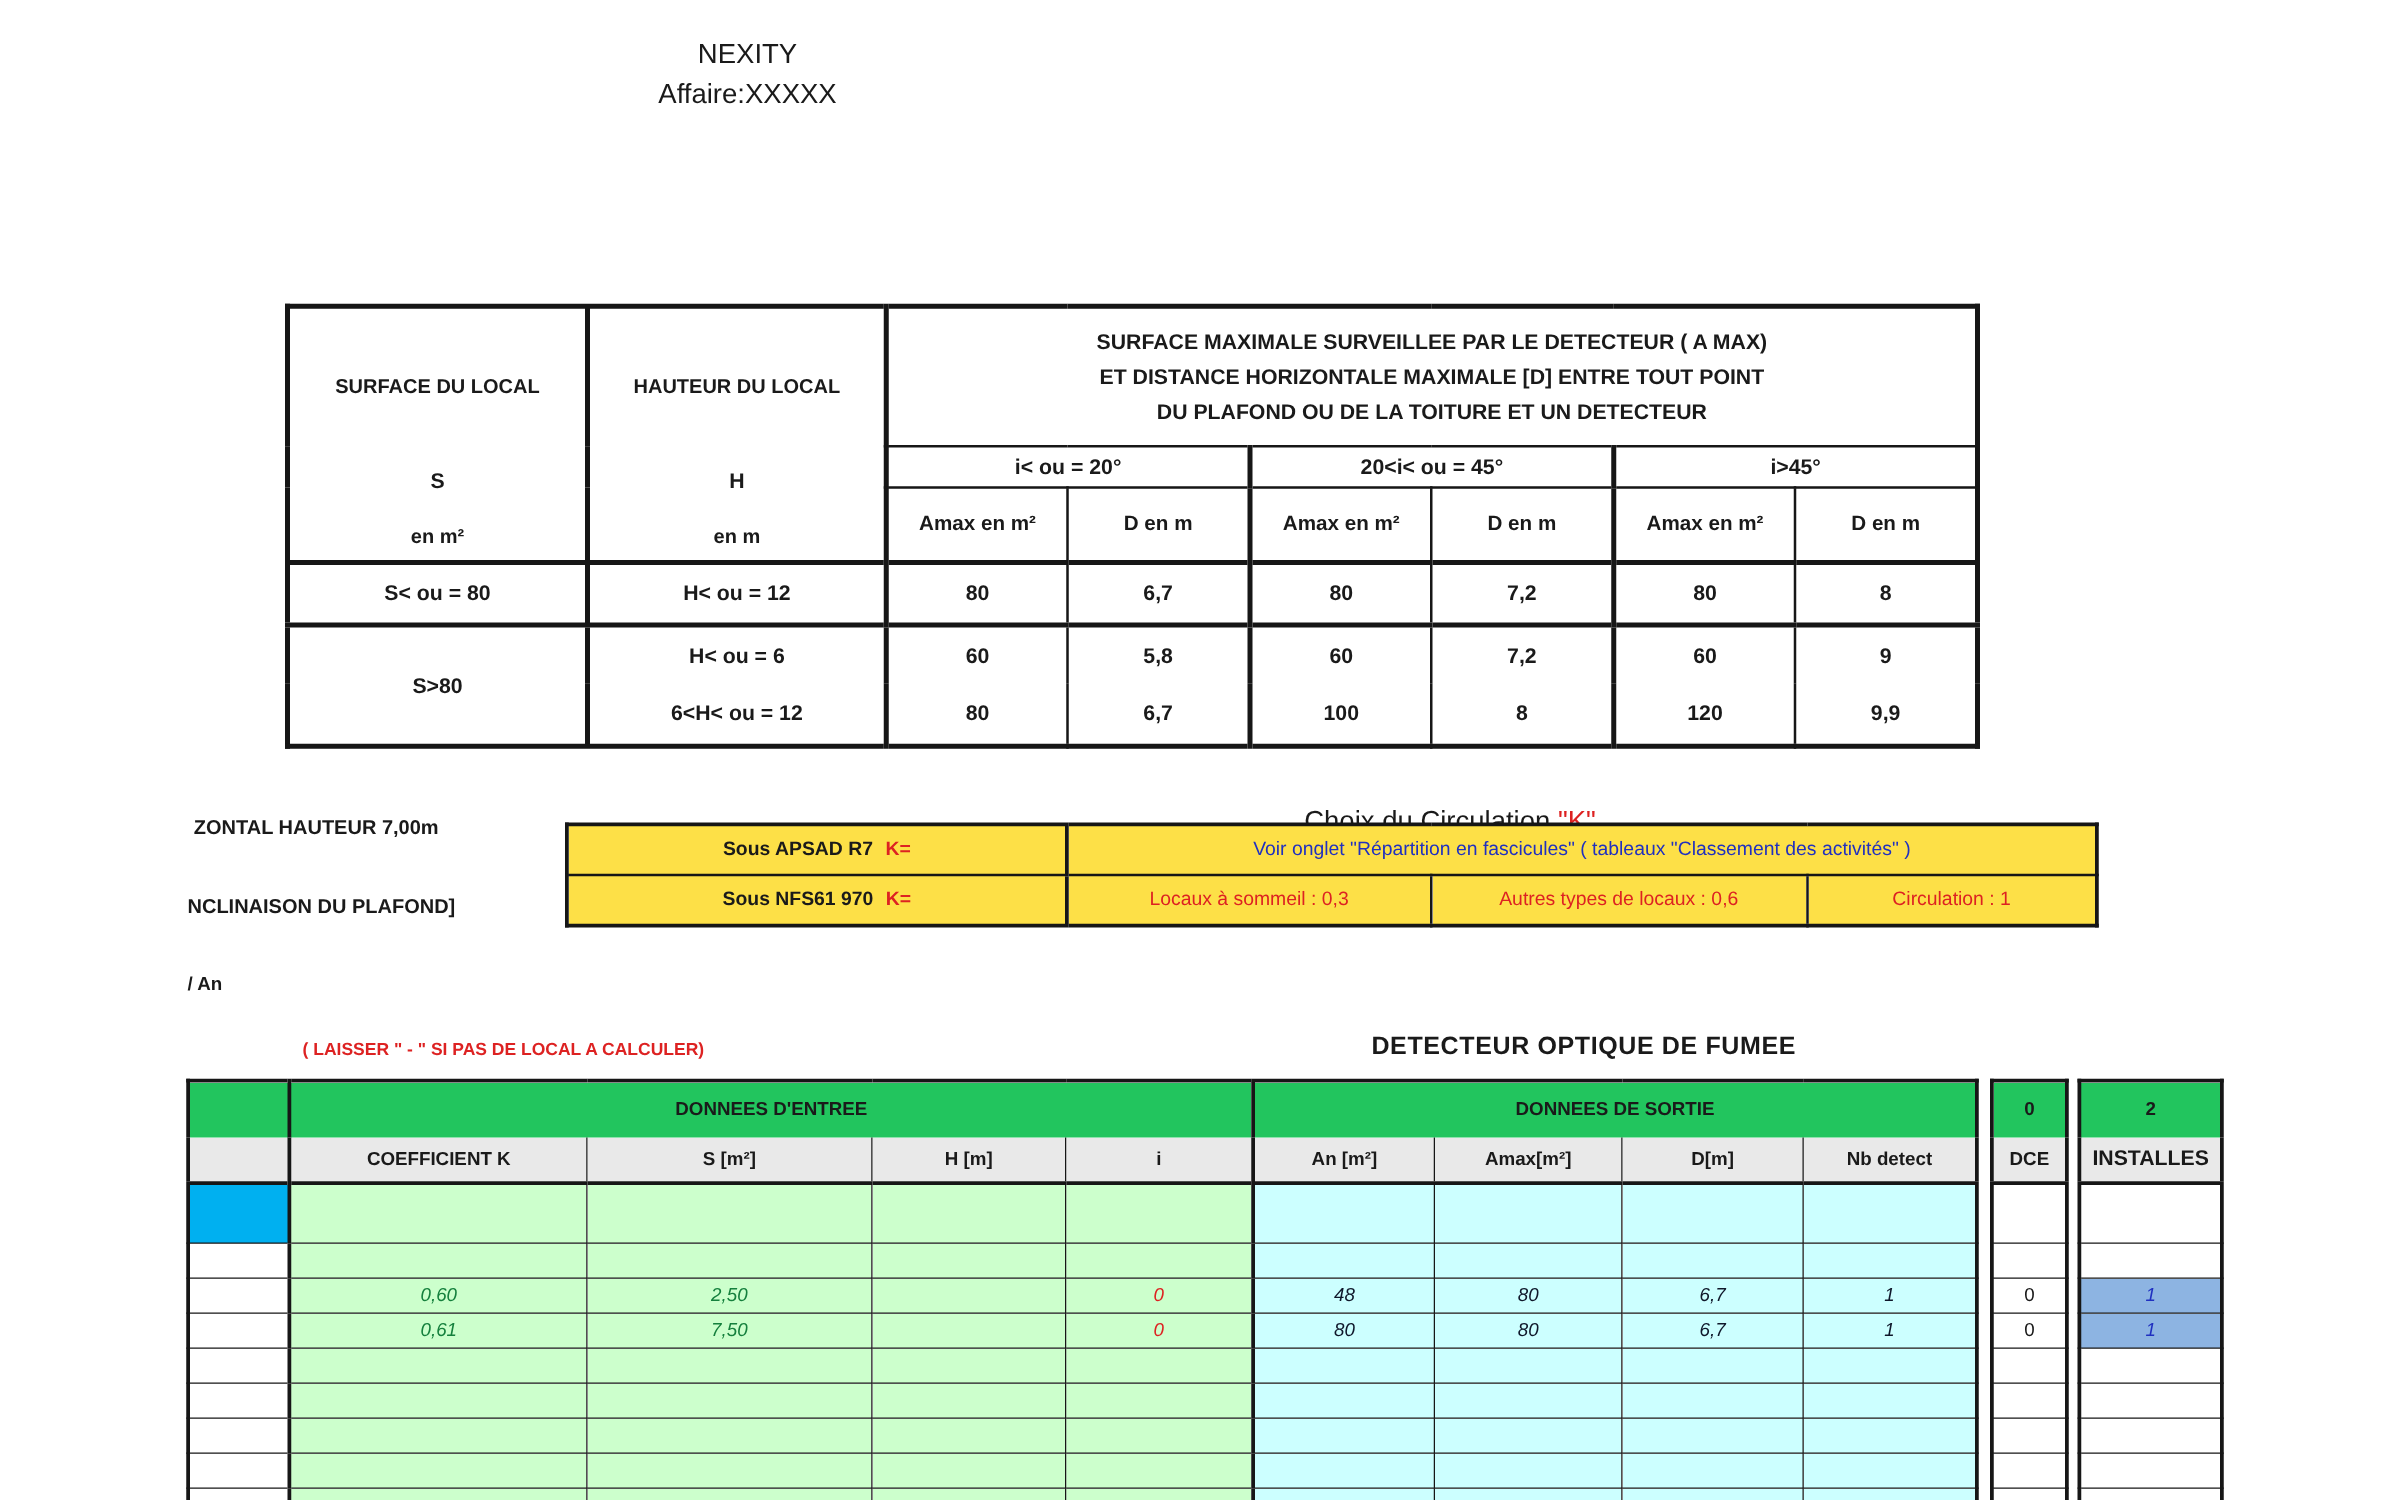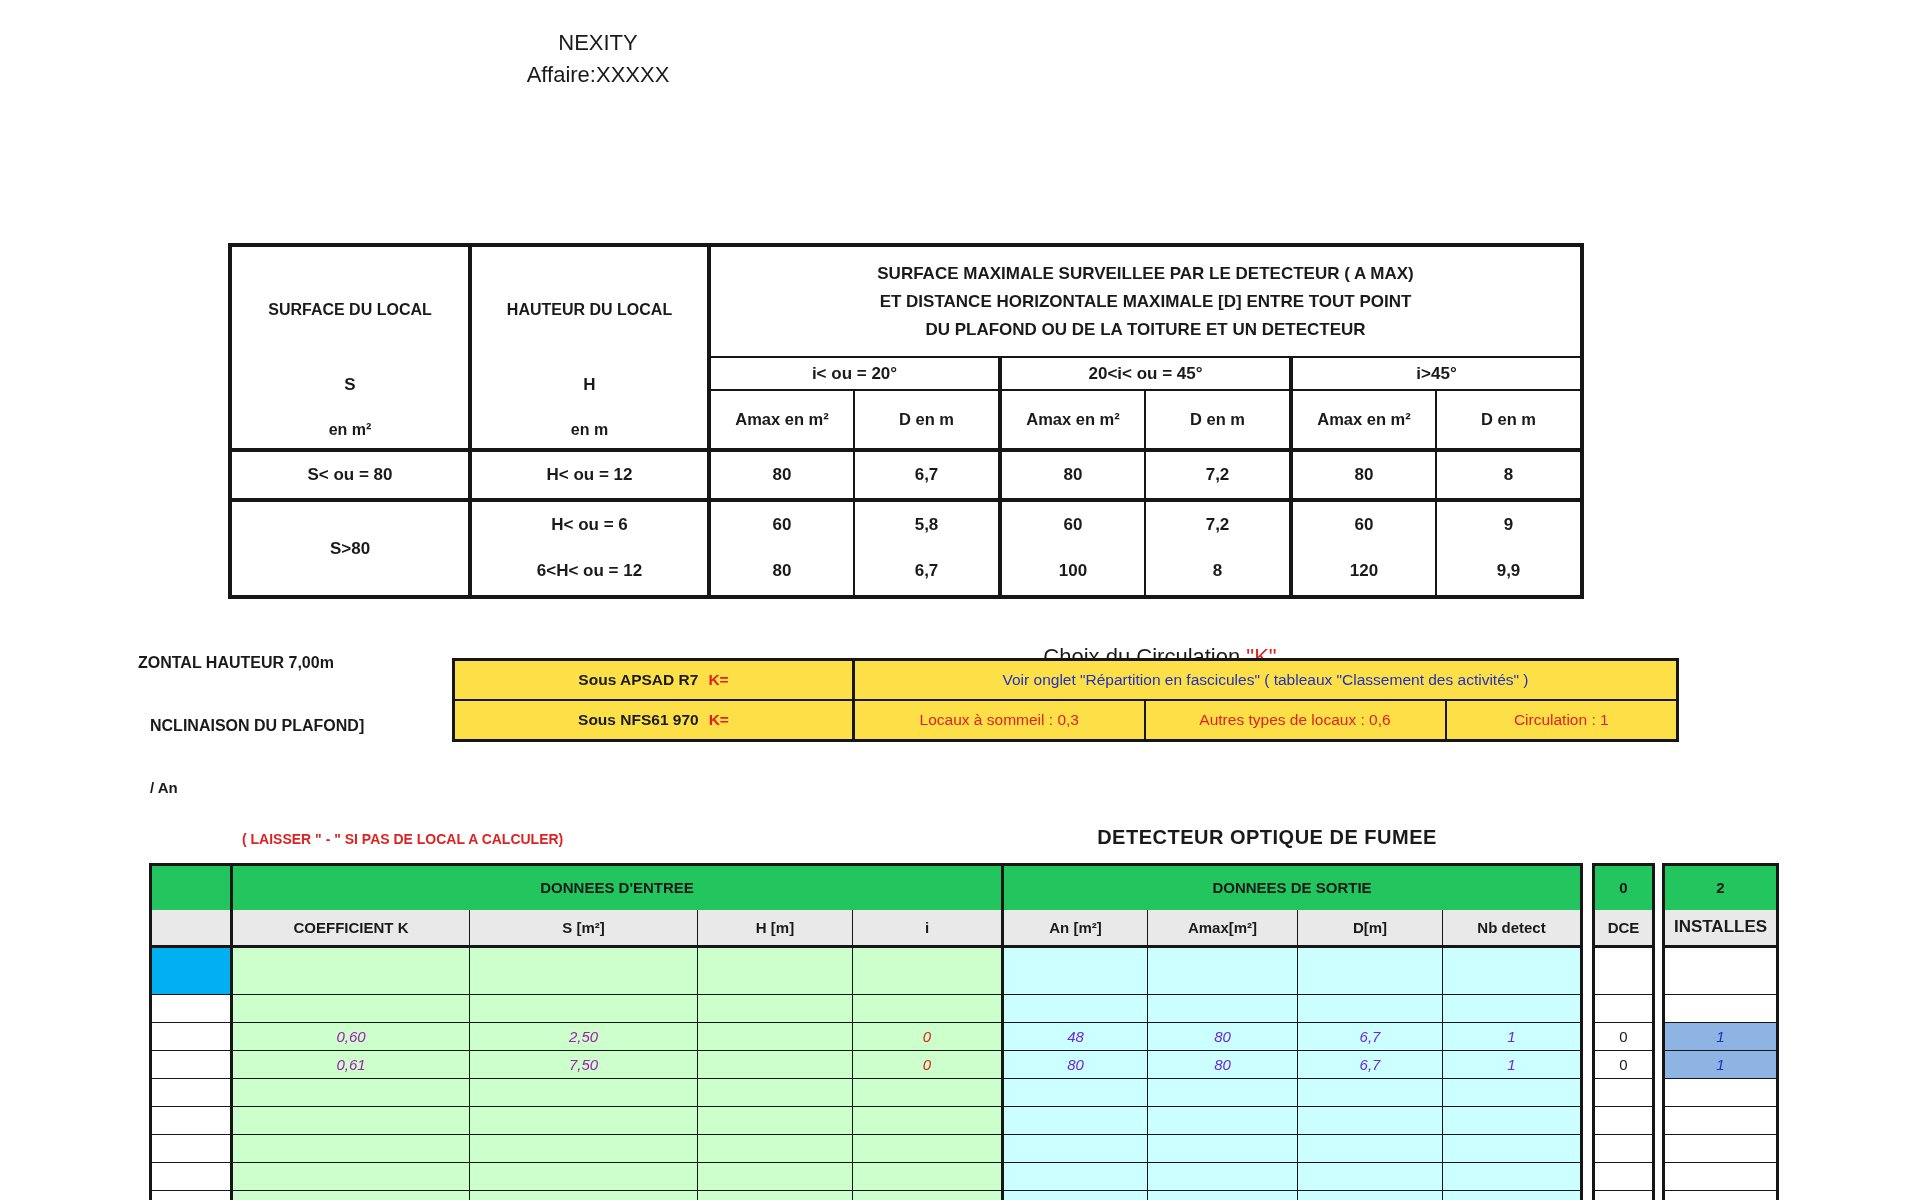--- a/index.html
+++ b/index.html
@@ -35,22 +35,22 @@
   .bluetxt{color:#2030c0;}
   .kv{margin-left:10px;font-weight:bold;}
 
   
   table.calc{border:3px solid #161616;}
   table.calc td{border:1px solid #161616;font-size:15px;background:#fff;}
   table.calc td.hdr{background:#22c55e;font-weight:bold;border-bottom-width:0;}
   table.calc td.hdr2{background:#e9e9e9;font-weight:bold;border-top-width:0;}
   table.calc tr.d1 td{border-top-width:3px;}
   table.calc td.vr3{border-right-width:3px;}
-  table.calc td.gin{background:#ccffcc;font-style:italic;color:#a21caf;}
-  table.calc td.gout{background:#ccffff;font-style:italic;color:#6d28d9;}
+  table.calc td.gin{background:#ccffcc;font-style:italic;color:#15803d;}
+  table.calc td.gout{background:#ccffff;font-style:italic;color:#0f172a;}
   table.calc td.icol{color:#dd2222;}
   table.calc td.selblue{background:#00b0f0;}
   table.calc td.instfill{background:#8db4e2;color:#2030c0;font-style:italic;}
   table.calc td.small{font-size:17px;}
   .grouphead{font-size:16px;}
 
   .note{font-weight:bold;font-size:16px;}
   .bigcap{font-weight:bold;font-size:20px;letter-spacing:0.5px;}
   .kchoice{font-size:22px;}
 </style>
@@ -129,21 +129,21 @@
       <td>80</td>
       <td class="vr4">6,7</td>
       <td>100</td>
       <td class="vr4">8</td>
       <td>120</td>
       <td>9,9</td>
     </tr>
   </tbody>
     </table>
 
-  <div class="abs note" style="left:138px;top:654px;">ZONTAL HAUTEUR 7,00m</div>
+  <div class="abs note" style="left:155px;top:654px;">ZONTAL HAUTEUR 7,00m</div>
   <div class="abs note" style="left:150px;top:717px;">NCLINAISON DU PLAFOND]</div>
   <div class="abs note" style="left:150px;top:779px;font-size:15px;">/ An</div>
 
   <div class="abs ctr kchoice" style="left:960px;top:644px;width:400px;">
     <span>Choix du Circulation </span><span class="redtxt">"K"</span>
   </div>
 
   <table class="t ktable" style="left:452px;top:658px;width:1224px;">
     <colgroup>
       <col style="width:400px">

